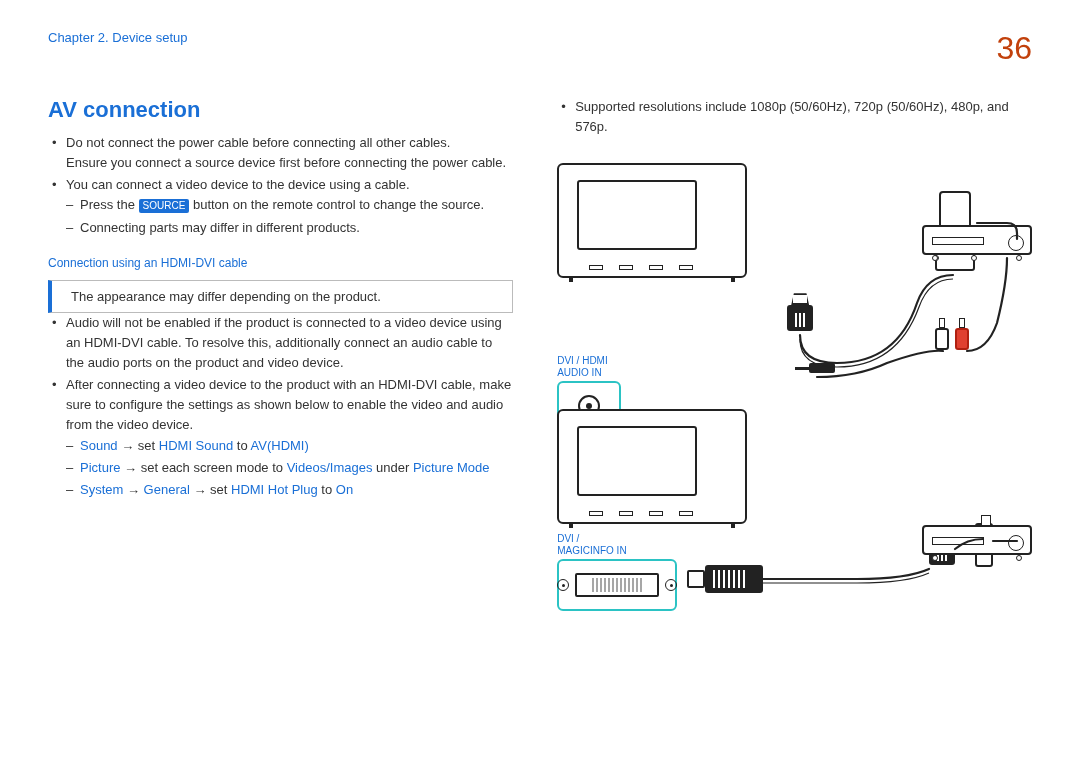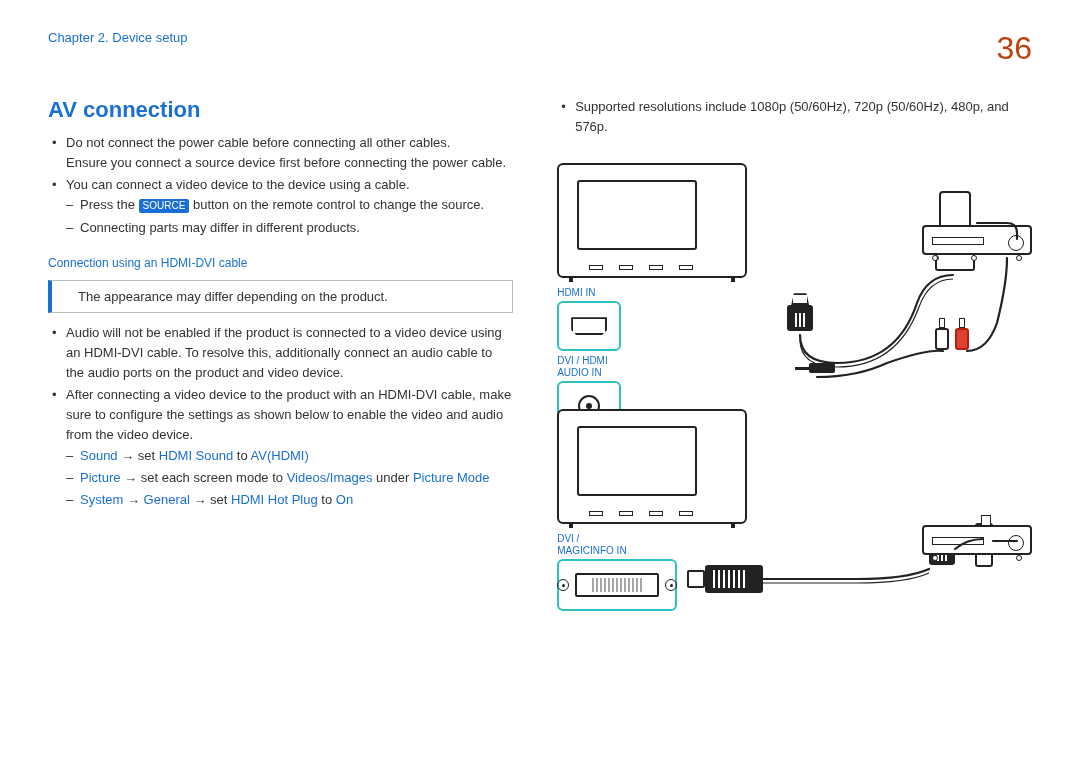--- a/index.html
+++ b/index.html
@@ -36,21 +36,21 @@
   ul.sub { list-style: none; padding-left: 0; }
   ul.sub > li { position: relative; padding-left: 14px; line-height: 1.55; margin-bottom: 2px; }
   ul.sub > li::before { content: "‒"; position: absolute; left: 0; top: 0; }
   .source-btn {
     background: #1a6fd6; color: #fff; font-size: 10px; padding: 1px 4px;
     border-radius: 2px; display: inline-block; vertical-align: middle;
     line-height: 1.2;
   }
   .note-box {
     border: 1px solid #bbb; border-left: 4px solid #1a6fd6;
-    padding: 8px 26px; font-size: 13px; margin-bottom: 10px;
+    padding: 8px 19px; font-size: 13px; 
   }
   .hl { color: #1a6fd6; }
   .diagram { position: relative; }
   .monitor {
     width: 190px; height: 115px; border: 2.5px solid #222; border-radius: 6px;
     position: relative; background: #fff;
   }
   .monitor-inner {
     position: absolute; left: 18px; top: 15px; width: 120px; height: 70px;
     border: 2px solid #222; border-radius: 3px;
@@ -206,26 +206,20 @@
         <div class="monitor-slots">
             <div class="slot"></div>
             <div class="slot"></div>
             <div class="slot"></div>
             <div class="slot"></div>
           </div>
         <div class="monitor-foot" style="left:10px; bottom:-6px;"></div>
         <div class="monitor-foot" style="right:10px; bottom:-6px;"></div>
       </div>
 
-      <div style="position:absolute; left:0; top:118px;">
-        <div class="label-sm">HDMI IN</div>
-        <div class="port-box">
-            <div class="hdmi-opening"></div>
-          </div>
-      </div>
       <div style="position:absolute; left:0; top:186px;">
         <div class="label-sm">DVI / HDMI</div>
         <div class="label-sm" style="margin-top:0;">AUDIO IN</div>
         <div class="port-box">
             <div class="jack-circle">
               <div class="jack-dot"></div>
             </div>
           </div>
       </div>
 

